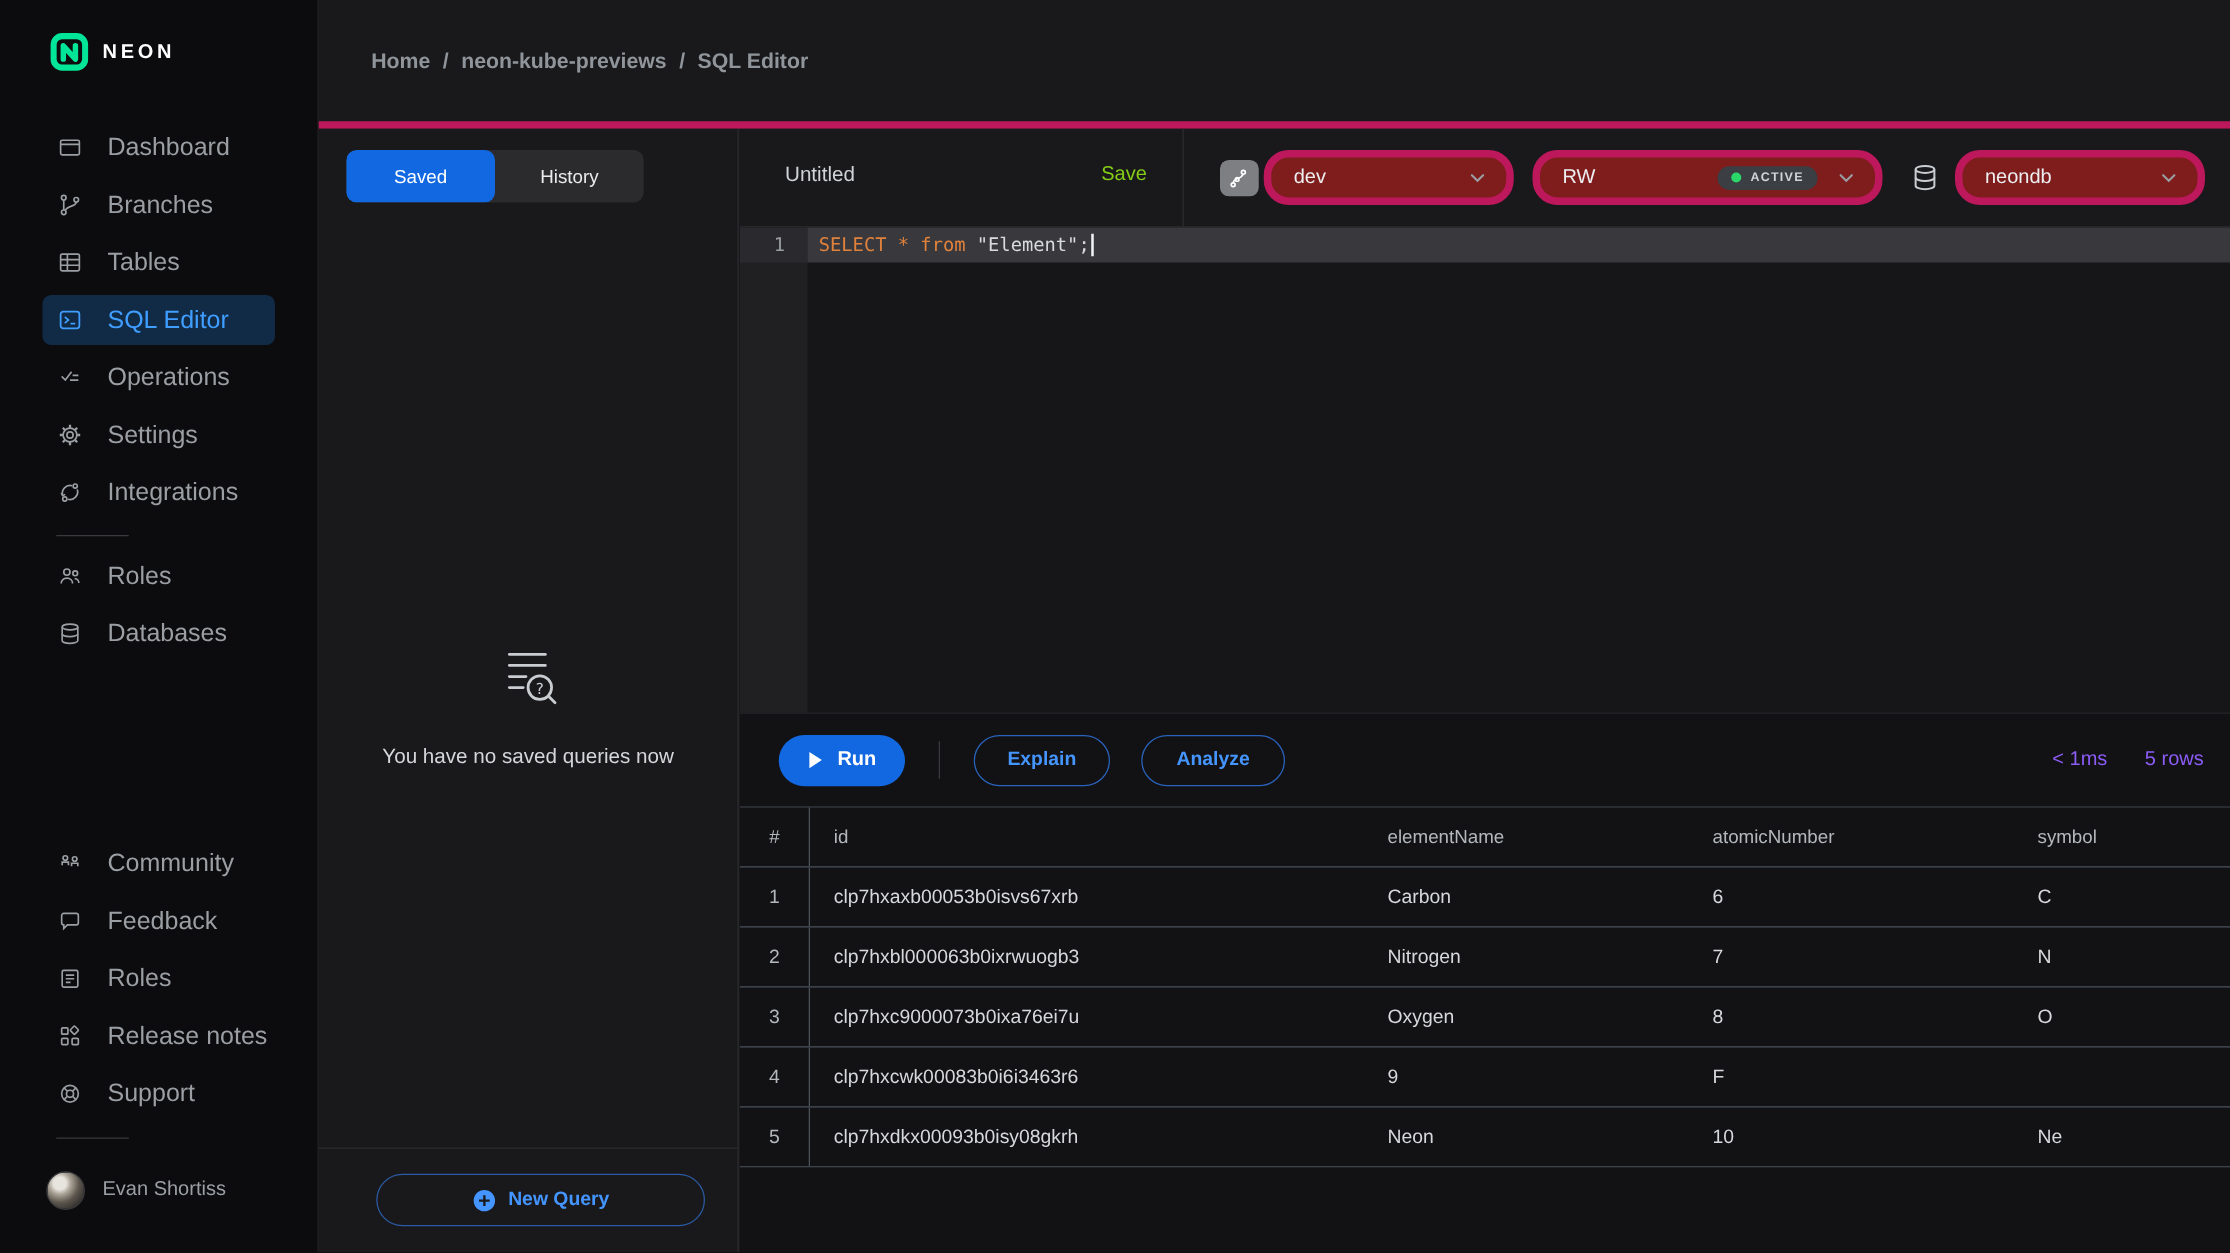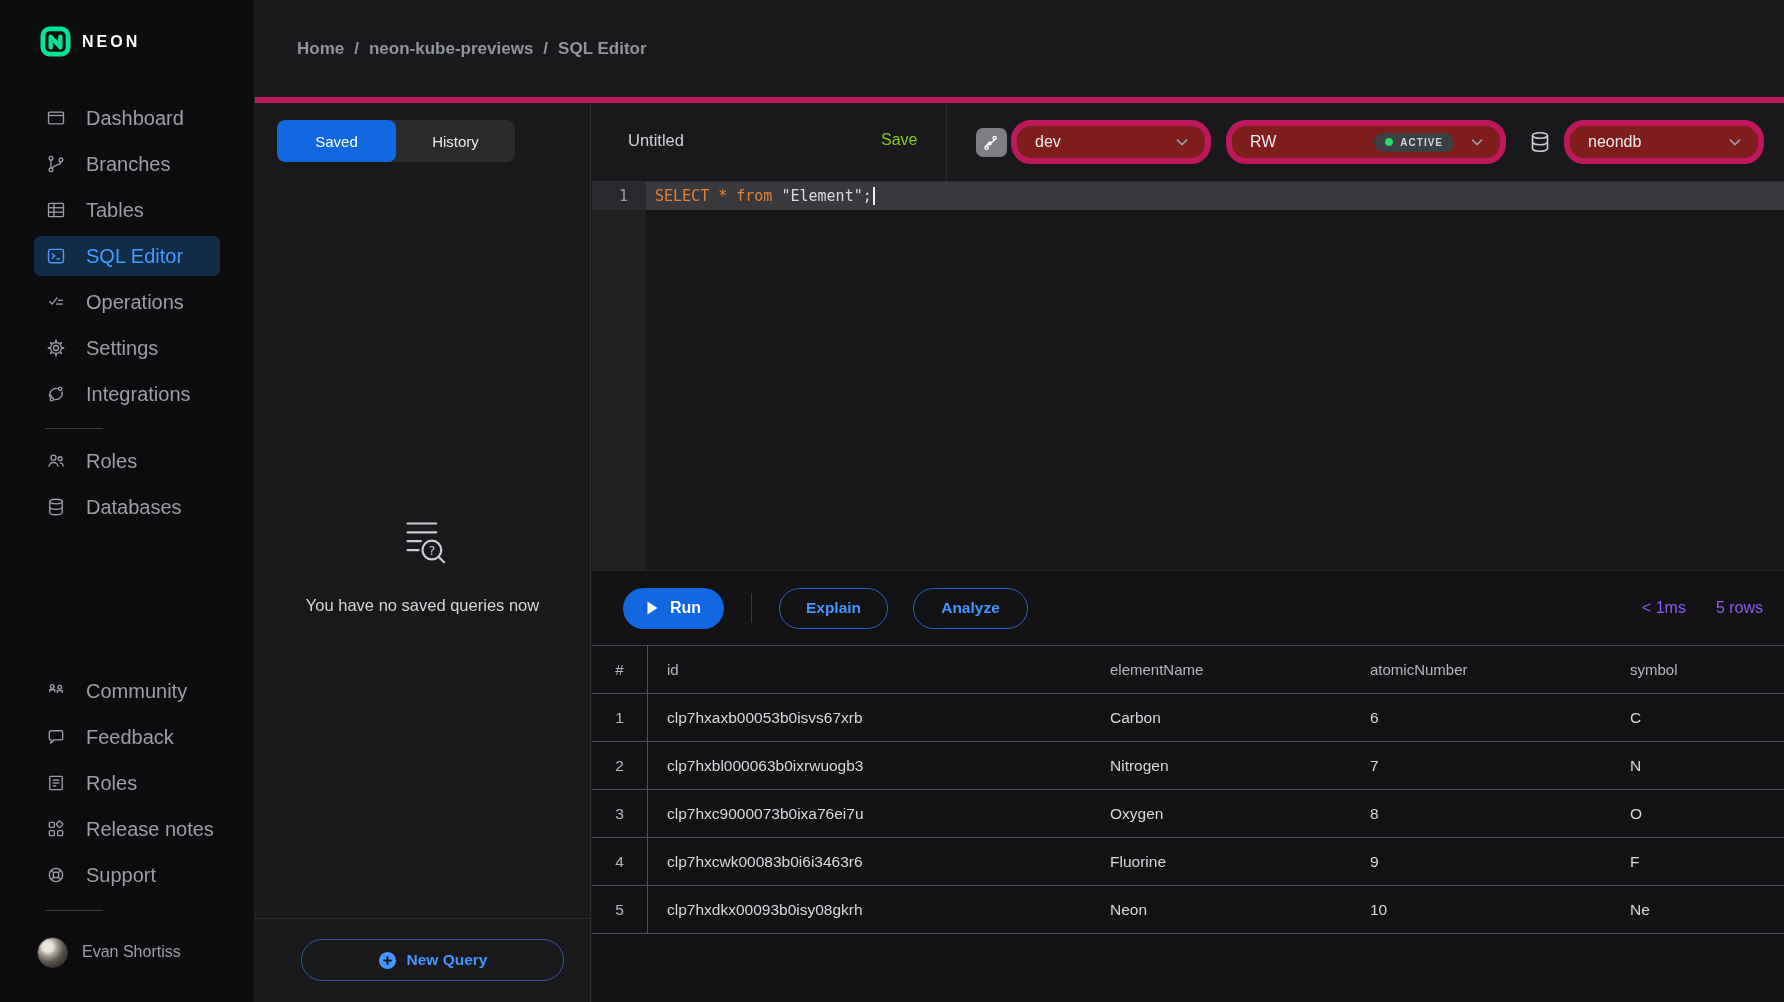--- a/index.html
+++ b/index.html
@@ -438,21 +438,20 @@
       <div class="t-row t-data">
         <div class="t-cell t-num">3</div>
         <div class="t-cell">clp7hxc9000073b0ixa76ei7u</div>
         <div class="t-cell">Oxygen</div>
         <div class="t-cell">8</div>
         <div class="t-cell">O</div>
       </div>
       <div class="t-row t-data">
         <div class="t-cell t-num">4</div>
         <div class="t-cell">clp7hxcwk00083b0i6i3463r6</div>
-        <div class="t-cell">Fluorine</div>
         <div class="t-cell">9</div>
         <div class="t-cell">F</div>
       </div>
       <div class="t-row t-data">
         <div class="t-cell t-num">5</div>
         <div class="t-cell">clp7hxdkx00093b0isy08gkrh</div>
         <div class="t-cell">Neon</div>
         <div class="t-cell">10</div>
         <div class="t-cell">Ne</div>
       </div>

